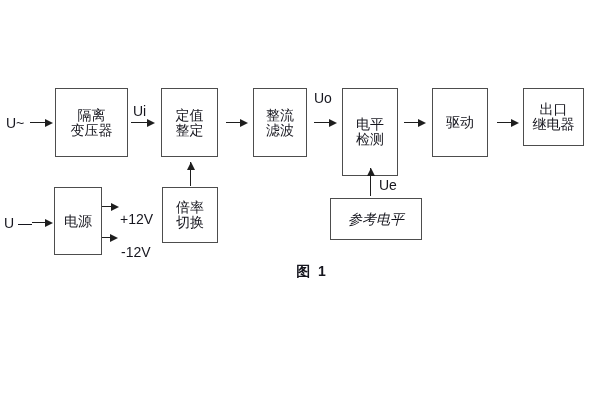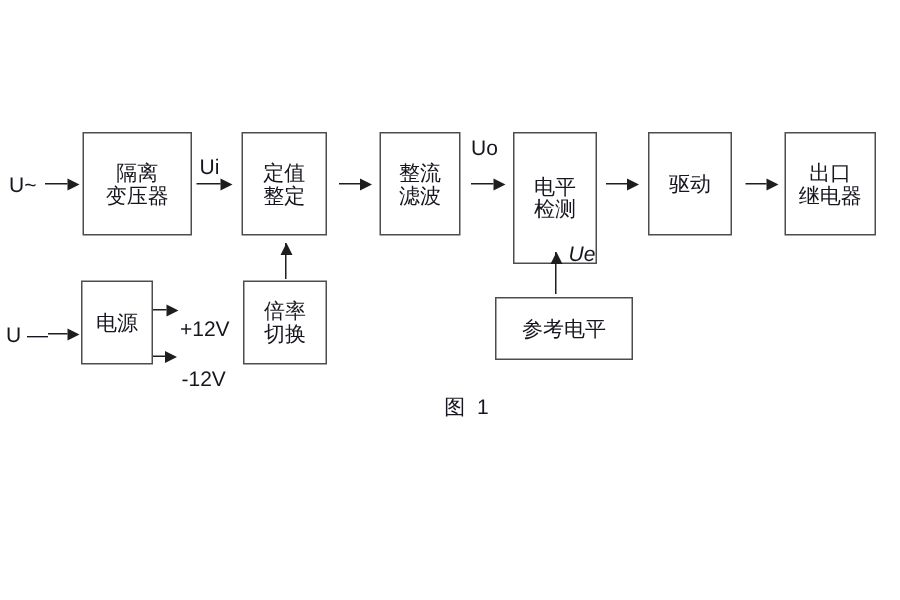--- a/index.html
+++ b/index.html
@@ -36,20 +36,21 @@
     line-height: 16px;
     color: #16161e;
     white-space: nowrap;
   }
   .caption {
     position: absolute;
     font-size: 14px;
     color: #16161e;
     text-align: center;
     letter-spacing: 2px;
+    font-weight: bold;
   }
   
   .arrow-r {
     position: absolute;
     height: 1px;
     background: #1e1e1e;
   }
   .arrow-r::after {
     content: "";
     position: absolute;
@@ -97,43 +98,43 @@
 
   <div class="box" style="left:342px; top:88px; width:56px; height:88px;">
     <span>电平</span>
     <span>检测</span>
   </div>
 
   <div class="box single" style="left:432px; top:88px; width:56px; height:69px;align-items:center;">
     <span>驱动</span>
   </div>
 
-  <div class="box" style="left:523px; top:88px; width:61px; height:69px;">
+  <div class="box" style="left:523px; top:88px; width:61px; height:58px;">
     <span>出口</span>
     <span>继电器</span>
   </div>
 
-  <div class="box single" style="left:54px; top:187px; width:48px; height:56px;">
+  <div class="box single" style="left:54px; top:187px; width:48px; height:68px;">
     <span>电源</span>
   </div>
 
   <div class="box" style="left:162px; top:187px; width:56px; height:56px;">
     <span>倍率</span>
     <span>切换</span>
   </div>
 
-  <div class="box single" style="left:330px; top:198px; width:92px; height:42px;">
+  <div class="box single" style="left:330px; top:198px; width:92px; height:42px;font-style:italic;">
     <span>参考电平</span>
   </div>
 
   <span class="lbl" style="left:6px; top:115px;">U~</span>
   <span class="lbl" style="left:4px; top:215px;">U —</span>
   <span class="lbl" style="left:133px; top:103px;">Ui</span>
   <span class="lbl" style="left:314px; top:90px;">Uo</span>
-  <span class="lbl" style="left:379px; top:161px;font-style:italic;">Ue</span>
+  <span class="lbl" style="left:379px; top:177px;">Ue</span>
   <span class="lbl" style="left:120px; top:211px;">+12V</span>
   <span class="lbl" style="left:121px; top:244px;">-12V</span>
 
   <div class="arrow-r" style="left:30px;  top:122px; width:15px;"></div>
   <div class="arrow-r" style="left:131px; top:122px; width:16px;"></div>
   <div class="arrow-r" style="left:226px; top:122px; width:14px;"></div>
   <div class="arrow-r" style="left:314px; top:122px; width:15px;"></div>
   <div class="arrow-r" style="left:404px; top:122px; width:14px;"></div>
   <div class="arrow-r" style="left:497px; top:122px; width:14px;"></div>
 

